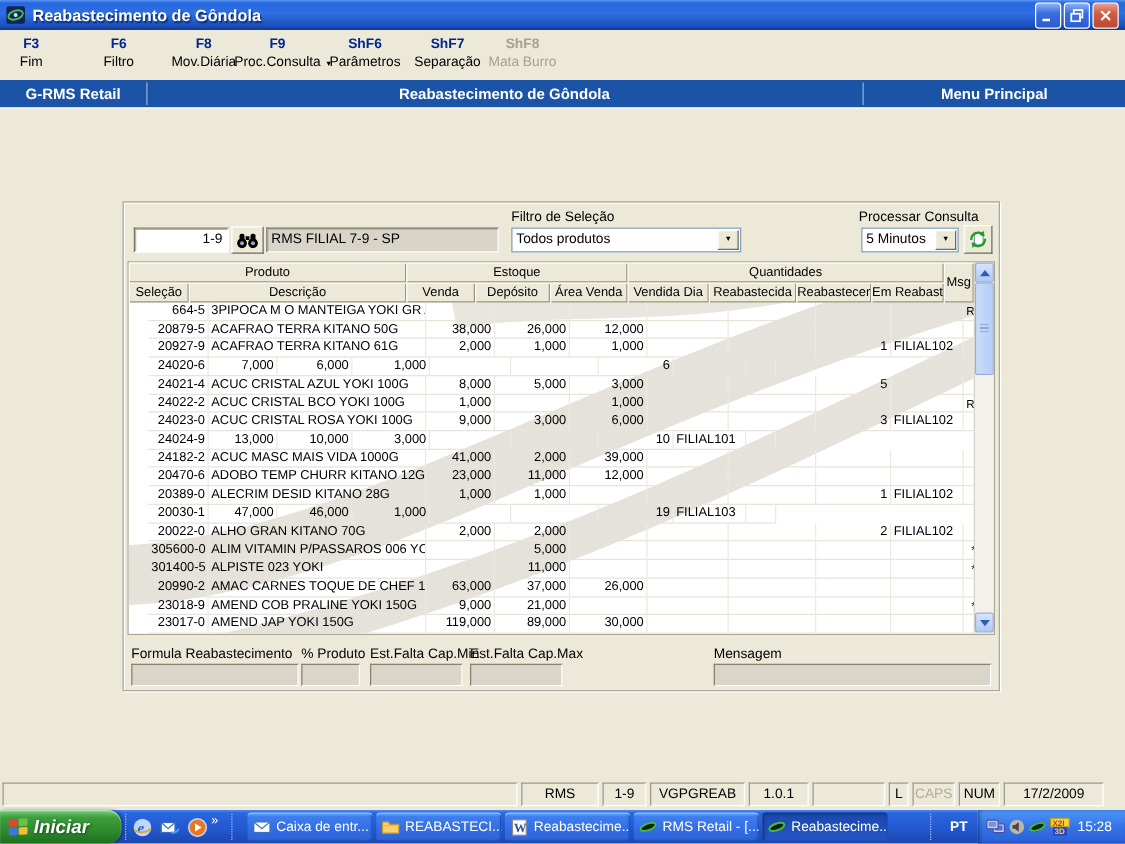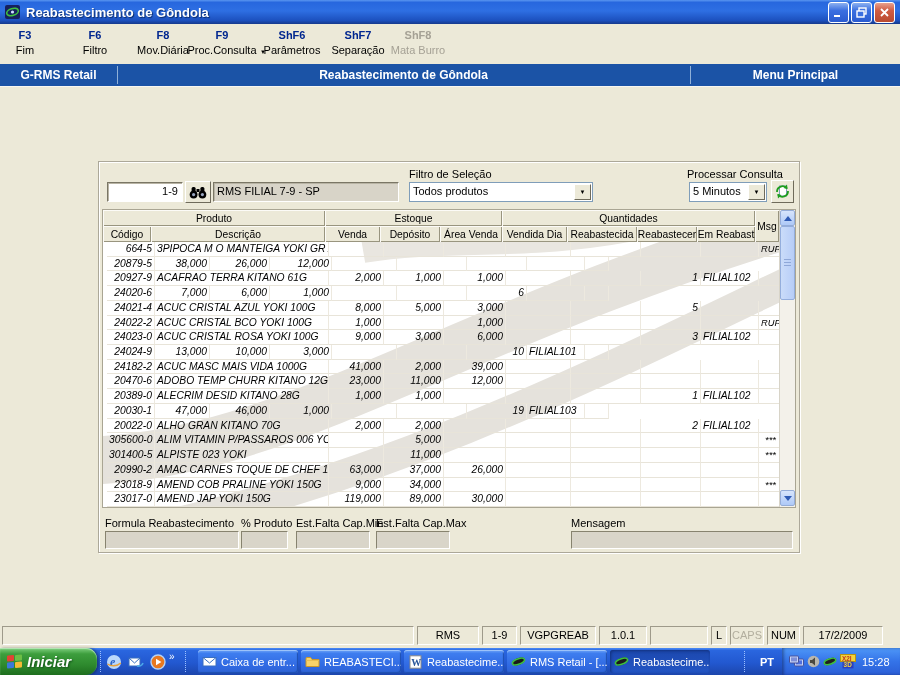--- a/index.html
+++ b/index.html
@@ -49,21 +49,21 @@
   .grid-inner{position:absolute;left:0;top:0;width:676px;height:297px;background:#fff;overflow:hidden;}
   .wmark{position:absolute;left:0;top:0;z-index:0;}
   .ghead{position:absolute;left:0;top:0;width:652px;z-index:2;}
   .ghrow{display:flex;height:16px;}
   .ghc{background:#ECE9D8;box-shadow:inset 1px 1px 0 #FCFBF7,inset -1px -1px 0 #99957F;
        font-size:10.3px;display:flex;align-items:center;justify-content:center;box-sizing:border-box;
        overflow:hidden;white-space:nowrap;}
   .gh-msg{position:absolute;left:652px;top:0;width:24px;height:32px;z-index:2;background:#ECE9D8;
        box-shadow:inset 1px 1px 0 #FCFBF7,inset -1px -1px 0 #99957F;font-size:10.3px;
        display:flex;align-items:center;justify-content:center;}
-  .gbody{position:absolute;left:4px;top:32px;width:676px;height:265px;z-index:1;font-style:italic;}
+  .gbody{position:absolute;left:16px;top:32px;width:676px;height:265px;z-index:1;}
   .gr{display:flex;height:14.72px;}
   .gc{font-size:10.3px;line-height:14.5px;padding:0 2px;box-sizing:border-box;
       border-right:1px solid #EDE9DF;border-bottom:1px solid #E8E4D9;
       overflow:hidden;white-space:nowrap;}
   .gc.num{text-align:right;}
   .gc.ctr{text-align:center;font-size:9.3px;}
   .vscroll{position:absolute;right:0;top:0;width:16px;height:297px;background:#F3F1EA;border-left:1px solid #D8D4C8;box-sizing:border-box;}
   .sbtn{position:absolute;left:0;width:15px;height:16px;background:linear-gradient(180deg,#D7E5FC,#AEC9F7);
         border:1px solid #95ADD8;border-radius:2px;box-sizing:border-box;display:flex;align-items:center;justify-content:center;cursor:pointer;}
   .tri-up{width:0;height:0;border-left:4px solid transparent;border-right:4px solid transparent;border-bottom:5px solid #2F5BB5;}
@@ -232,21 +232,21 @@
             <path d="M40 320 C 300 265 520 150 720 55" stroke="#E5E2DC" stroke-width="30" fill="none"></path>
             <path d="M260 40 C 380 20 470 55 700 -30" stroke="#E9E6E0" stroke-width="26" fill="none"></path>
           </svg>
           <div class="ghead" id="ghead">
               <div class="ghrow">
                 <div class="ghc" style="width:222px">Produto</div>
                 <div class="ghc" style="width:177px">Estoque</div>
                 <div class="ghc" style="width:253px">Quantidades</div>
               </div>
               <div class="ghrow">
-                <div class="ghc" style="width:48px">Código</div>
+                <div class="ghc" style="width:48px">Seleção</div>
                 <div class="ghc" style="width:174px">Descrição</div>
                 <div class="ghc" style="width:55px">Venda</div>
                 <div class="ghc" style="width:60px">Depósito</div>
                 <div class="ghc" style="width:62px">Área Venda</div>
                 <div class="ghc" style="width:65px">Vendida Dia</div>
                 <div class="ghc" style="width:70px">Reabastecida</div>
                 <div class="ghc" style="width:60px">Reabastecer</div>
                 <div class="ghc" style="width:58px">Em Reabast</div>
               </div>
             </div>
@@ -259,20 +259,21 @@
                 <div class="gc num" style="width:60px"></div>
                 <div class="gc num" style="width:62px"></div>
                 <div class="gc num" style="width:65px"></div>
                 <div class="gc num" style="width:70px"></div>
                 <div class="gc num" style="width:60px"></div>
                 <div class="gc left" style="width:58px"></div>
                 <div class="gc ctr" style="width:24px">RUP</div>
               </div>
               <div class="gr">
                 <div class="gc num" style="width:48px">20879-5</div>
+                <div class="gc left" style="width:174px">ACAFRAO TERRA KITANO 50G</div>
                 <div class="gc num" style="width:55px">38,000</div>
                 <div class="gc num" style="width:60px">26,000</div>
                 <div class="gc num" style="width:62px">12,000</div>
                 <div class="gc num" style="width:65px"></div>
                 <div class="gc num" style="width:70px"></div>
                 <div class="gc num" style="width:60px"></div>
                 <div class="gc left" style="width:58px"></div>
                 <div class="gc ctr" style="width:24px"></div>
               </div>
               <div class="gr">
@@ -437,21 +438,21 @@
                 <div class="gc num" style="width:65px"></div>
                 <div class="gc num" style="width:70px"></div>
                 <div class="gc num" style="width:60px"></div>
                 <div class="gc left" style="width:58px"></div>
                 <div class="gc ctr" style="width:24px"></div>
               </div>
               <div class="gr">
                 <div class="gc num" style="width:48px">23018-9</div>
                 <div class="gc left" style="width:174px">AMEND COB PRALINE YOKI 150G</div>
                 <div class="gc num" style="width:55px">9,000</div>
-                <div class="gc num" style="width:60px">34,000</div>
+                <div class="gc num" style="width:60px">21,000</div>
                 <div class="gc num" style="width:62px"></div>
                 <div class="gc num" style="width:65px"></div>
                 <div class="gc num" style="width:70px"></div>
                 <div class="gc num" style="width:60px"></div>
                 <div class="gc left" style="width:58px"></div>
                 <div class="gc ctr" style="width:24px">***</div>
               </div>
               <div class="gr">
                 <div class="gc num" style="width:48px">23017-0</div>
                 <div class="gc left" style="width:174px">AMEND JAP YOKI 150G</div>

